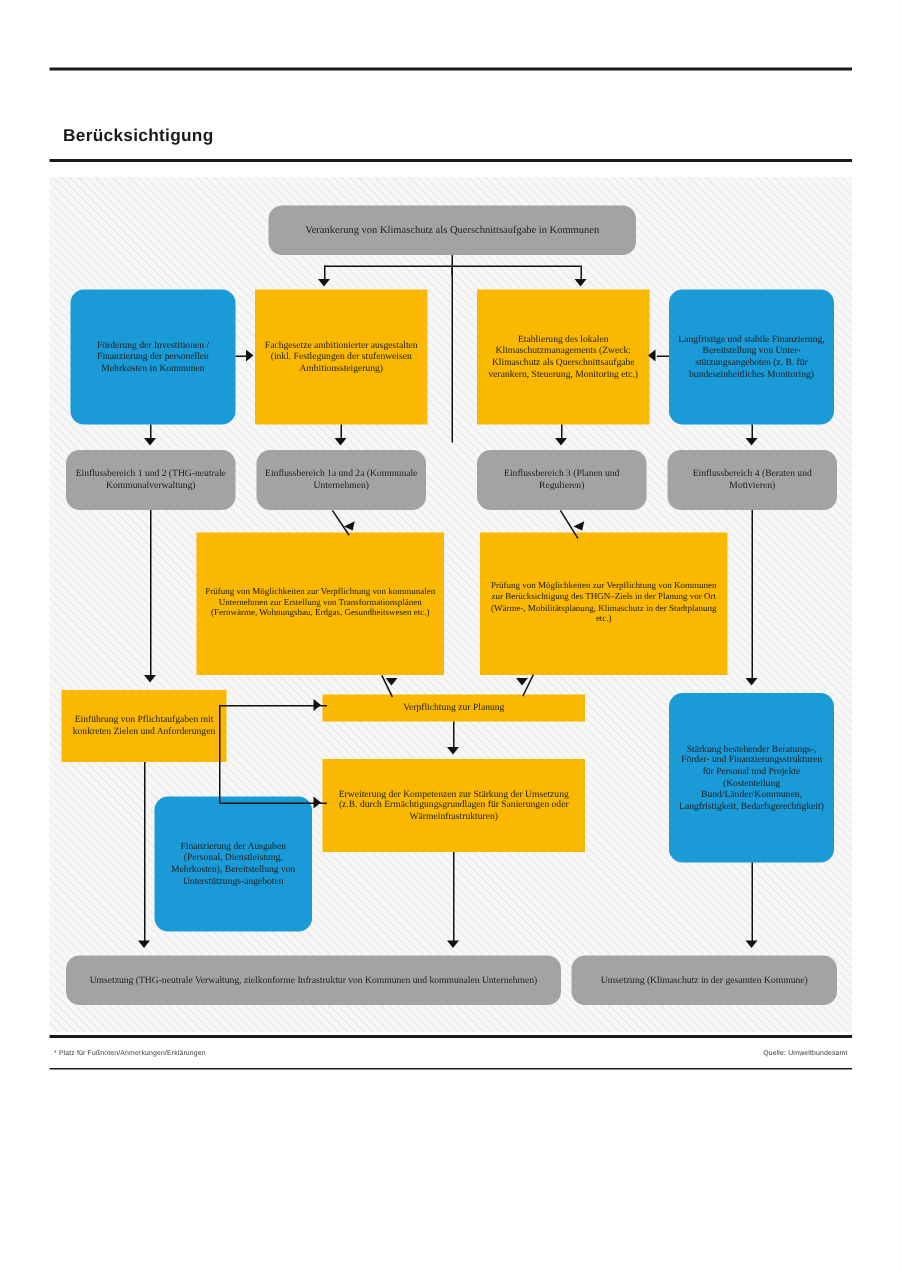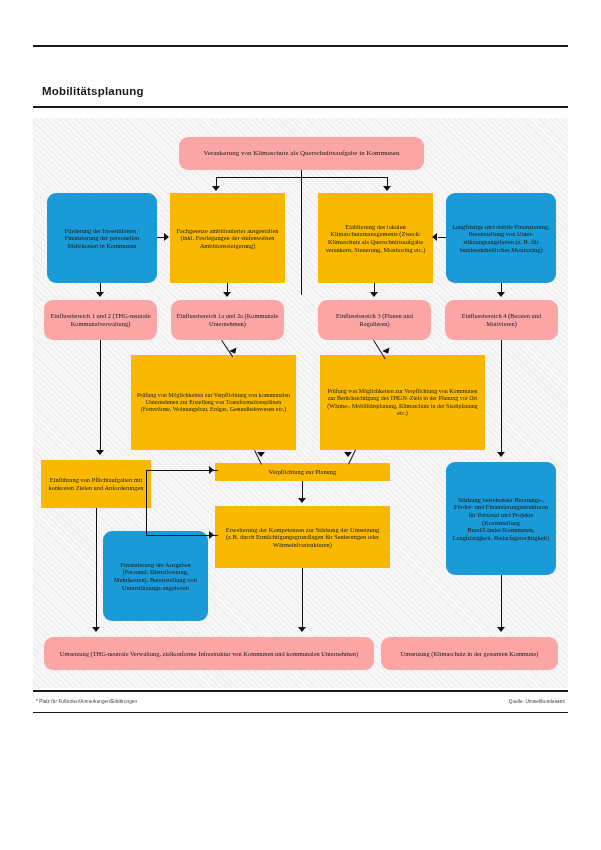--- a/index.html
+++ b/index.html
@@ -41,21 +41,21 @@
 
   
   .node{
     position:absolute;box-sizing:border-box;
     display:flex;align-items:center;justify-content:center;text-align:center;
     font-family:"Liberation Serif", serif;
     color:#1b1b1b;line-height:1.18;
     padding:3px 5px;
   }
   .green{background:#55a630;background:#4fa52c;}
-  .green{background:#fca5a5;}
+  .green{background:#a3a3a3;}
   .blue{background:#1a9ad7;}
   .orange{background:#fab900;}
   .r-round{border-radius:9px;}
   .r-sq{border-radius:0;}
 
   .fs7{font-size:7px;}
   .fs65{font-size:6.4px;}
   .fs6{font-size:6px;}
 
   
@@ -67,21 +67,21 @@
   .arw-r{border-top:4px solid transparent;border-bottom:4px solid transparent;border-left:5.5px solid #111;}
   .arw-l{border-top:4px solid transparent;border-bottom:4px solid transparent;border-right:5.5px solid #111;}
   .diag{position:absolute;transform-origin:0 0;background:#111;height:1.4px;}
 </style>
 </head>
 <body>
 
 <div class="page">
 
   <div class="top-rule"></div>
-  <div class="title">Mobilitätsplanung</div>
+  <div class="title">Berücksichtigung</div>
   <div class="title-rule"></div>
 
   <div class="canvas"></div>
 
   <div class="node green r-round fs7" style="left:179px;top:137px;width:245px;height:33px;">Verankerung von Klimaschutz als Querschnittsaufgabe in Kommunen</div>
 
   <div class="node blue r-round fs65" style="left:47px;top:193px;width:110px;height:90px;">Förderung der Investitionen / Finanzierung der personellen Mehrkosten in Kommunen</div>
   <div class="node orange r-sq fs65" style="left:170px;top:193px;width:115px;height:90px;">Fachgesetze ambitionierter ausgestalten (inkl. Festlegungen der stufenweisen Ambitionssteigerung)</div>
   <div class="node orange r-sq fs65" style="left:318px;top:193px;width:115px;height:90px;">Etablierung des lokalen Klimaschutzmanagements (Zweck: Klimaschutz als Querschnittsaufgabe verankern, Steuerung, Monitoring etc.)</div>
   <div class="node blue r-round fs65" style="left:446px;top:193px;width:110px;height:90px;">Langfristige und stabile Finanzierung, Bereitstellung von Unter-stützungsangeboten (z. B. für bundeseinheitliches Monitoring)</div>

